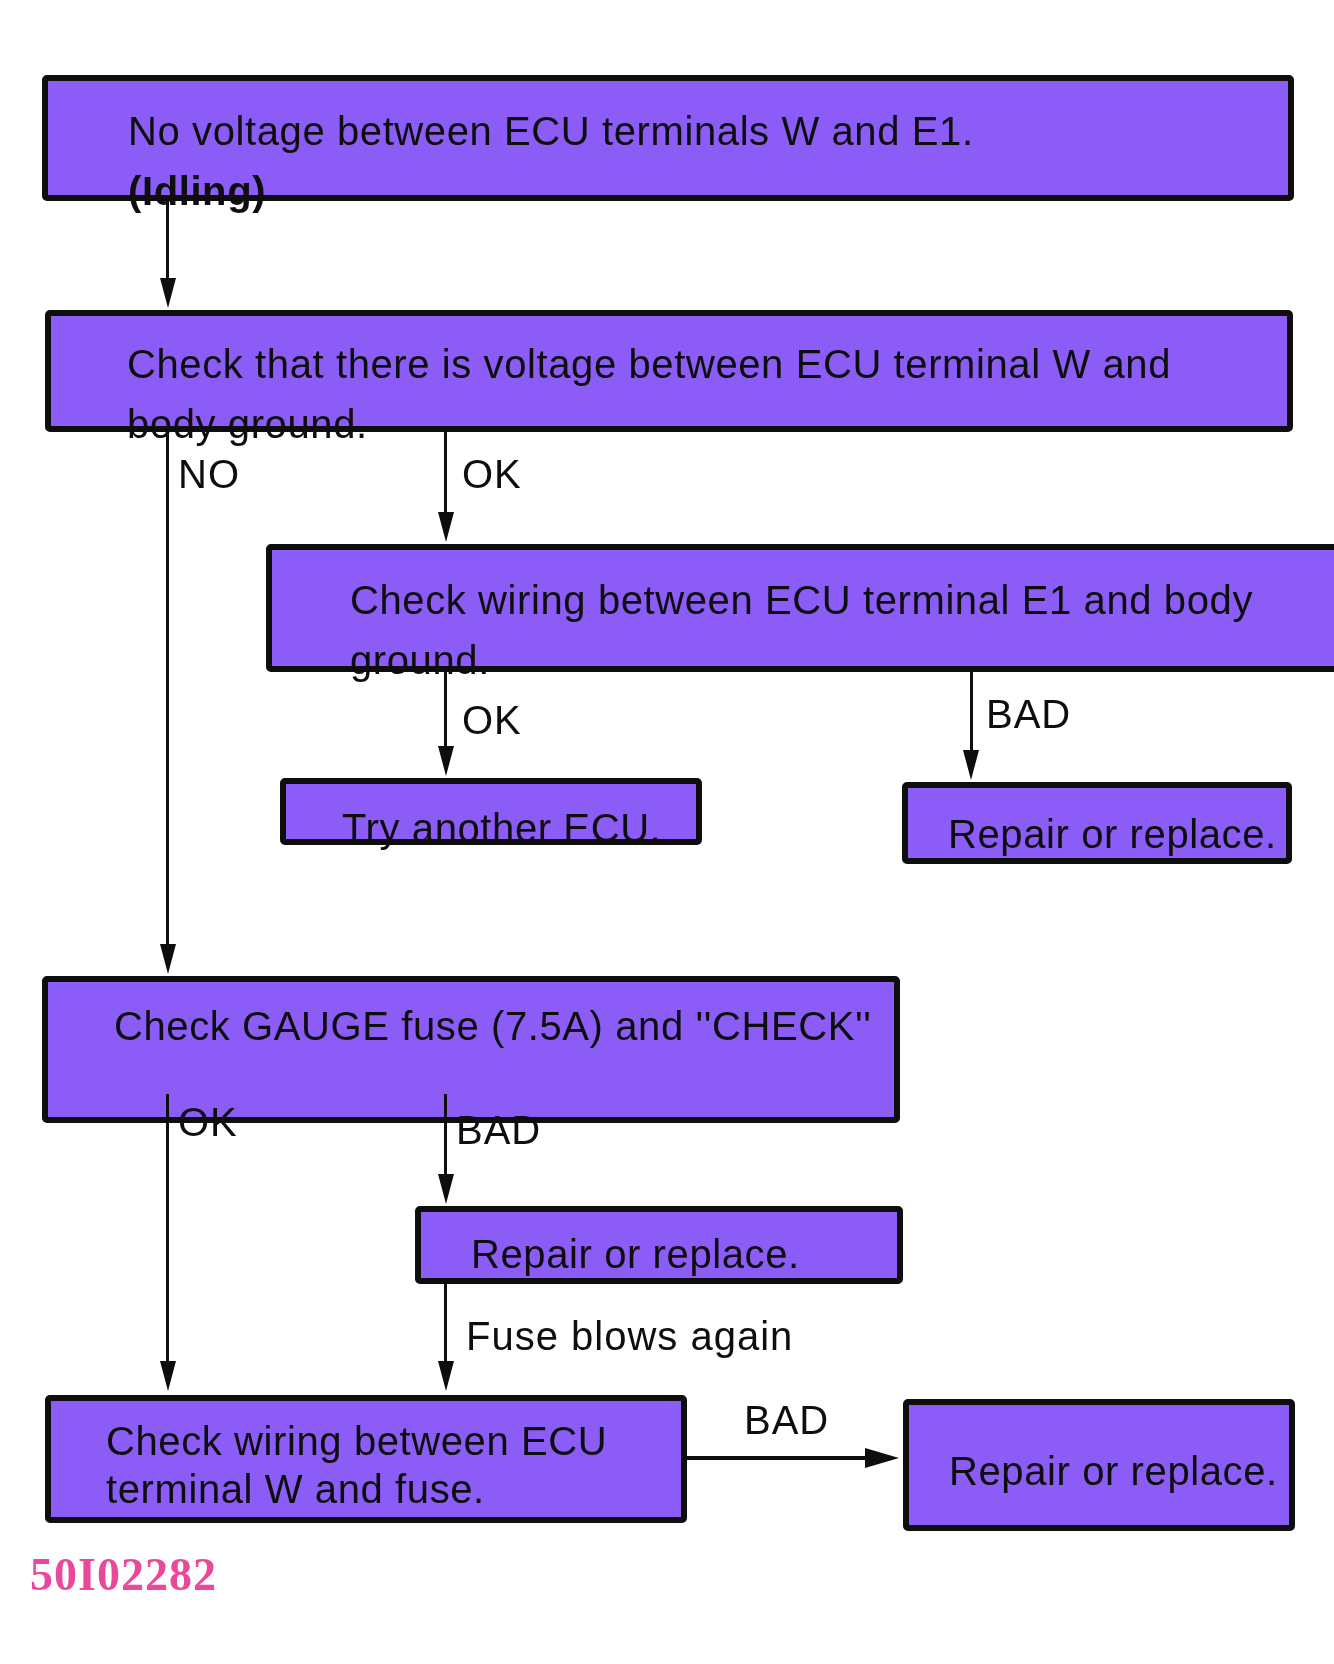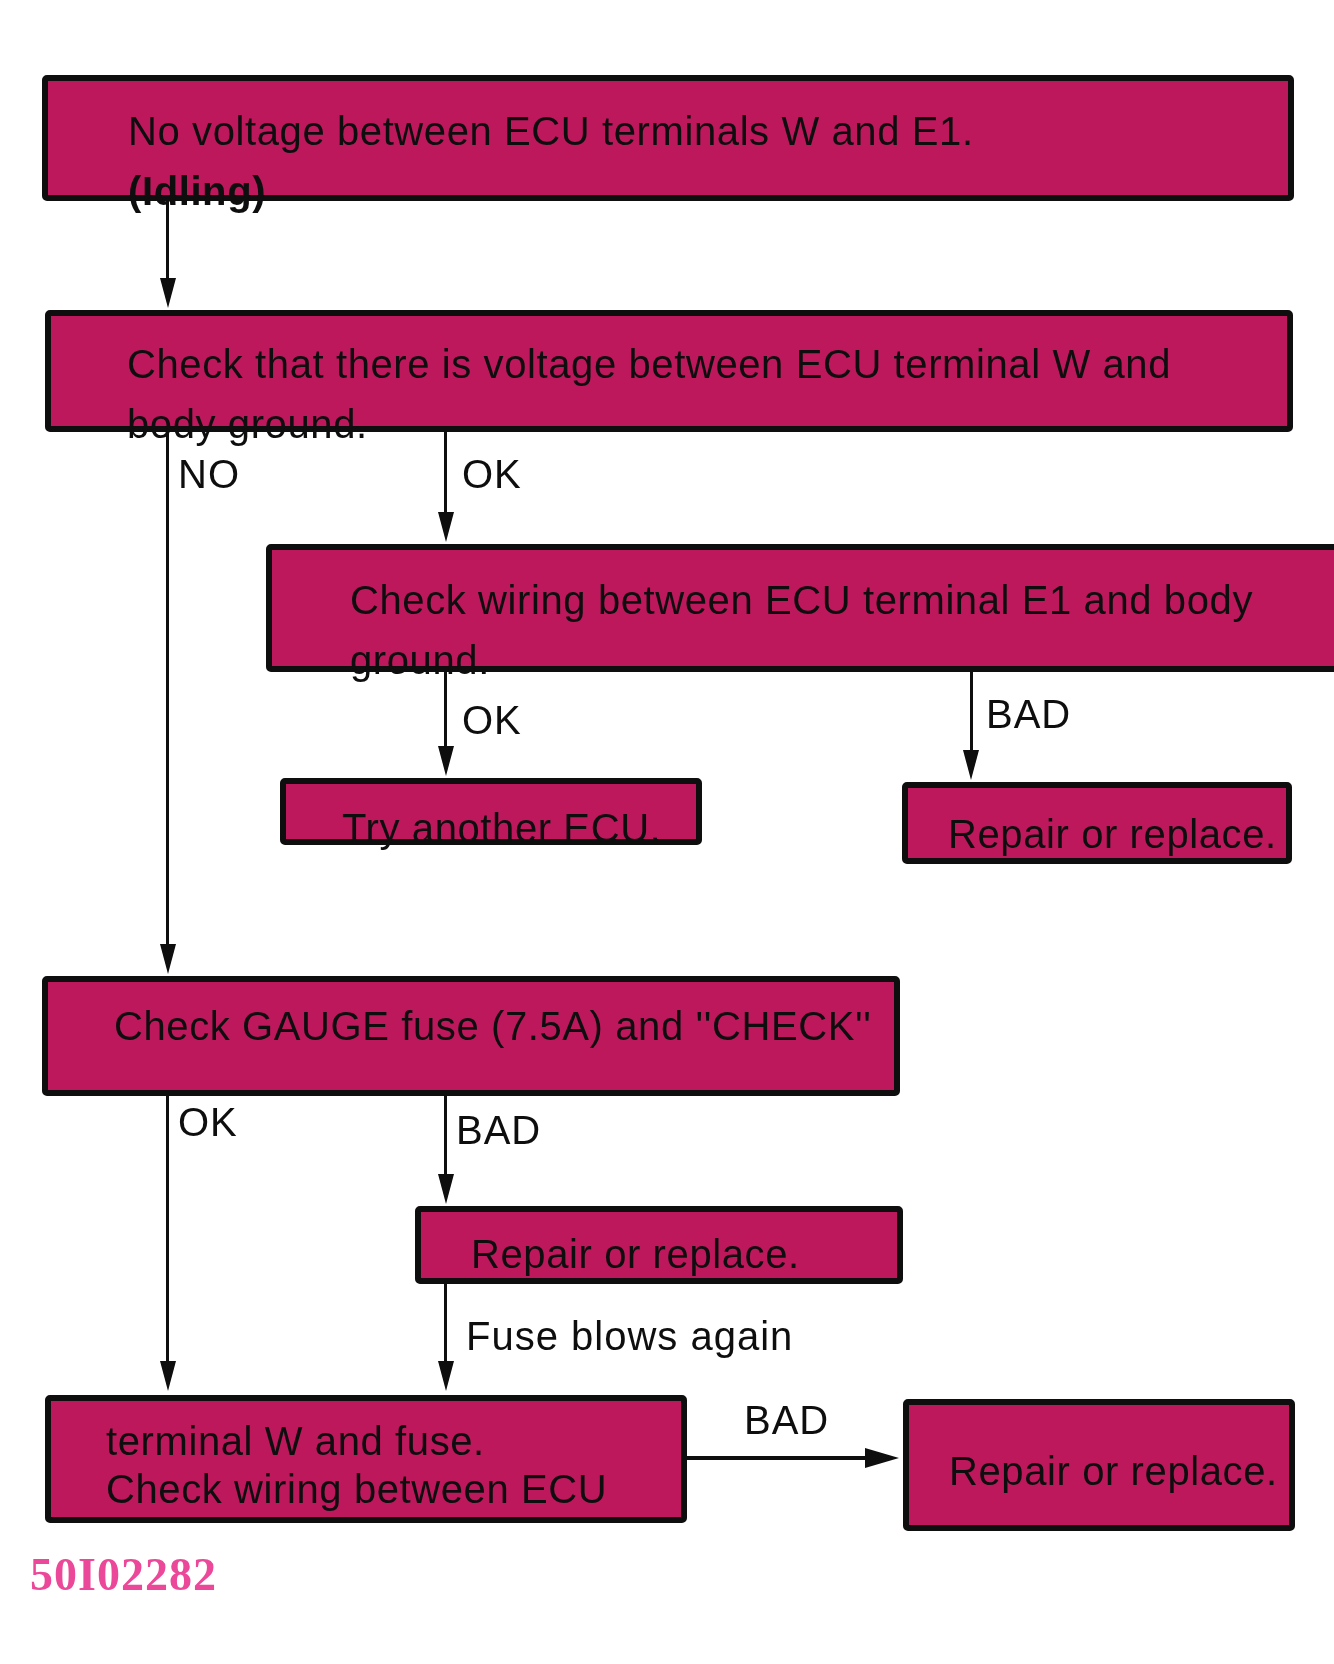--- a/index.html
+++ b/index.html
@@ -9,21 +9,21 @@
     background:#ffffff;
     overflow:hidden;
     font-family:"Liberation Sans", sans-serif;
     color:#0e0e0e;
   }
   .node{
     position:absolute;
     box-sizing:border-box;
     border:6px solid #0e0e0e;
     border-radius:5px;
-    background:#be185d;
+    background:#8b5cf6;
     font-size:40px;
     line-height:60px;
     letter-spacing:0.6px;
     color:#0e0e0e;
   }
   .nline{white-space:nowrap;}
   .bold{font-weight:bold;}
   .vline{position:absolute;width:3px;background:#0e0e0e;}
   .hline{position:absolute;height:4px;background:#0e0e0e;}
   .ah-down{
@@ -94,43 +94,43 @@
   <div class="elabel" style="left:986px;top:692px;">BAD</div>
 
   <div class="node" style="left:280px;top:778px;width:422px;height:67px;padding:14px 0 0 56px;">
     <div class="nline">Try another ECU.</div>
   </div>
 
   <div class="node" style="left:902px;top:782px;width:390px;height:82px;padding:16px 0 0 40px;">
     <div class="nline">Repair or replace.</div>
   </div>
 
-  <div class="node" style="left:42px;top:976px;width:858px;height:120px;padding:14px 20px 0 66px;">
+  <div class="node" style="left:42px;top:976px;width:858px;height:147px;padding:14px 20px 0 66px;">
     <div class="nline">Check GAUGE fuse (7.5A) and ''CHECK''</div>
   </div>
 
   <div class="vline" style="left:166px;top:1094px;height:269px;"></div>
   <div class="ah-down" style="left:160px;top:1361px;"></div>
   <div class="elabel" style="left:178px;top:1100px;">OK</div>
 
   <div class="vline" style="left:444px;top:1094px;height:82px;"></div>
   <div class="ah-down" style="left:438px;top:1174px;"></div>
   <div class="elabel" style="left:456px;top:1108px;">BAD</div>
 
   <div class="node" style="left:415px;top:1206px;width:488px;height:78px;padding:12px 0 0 50px;">
     <div class="nline">Repair or replace.</div>
   </div>
 
   <div class="vline" style="left:444px;top:1282px;height:81px;"></div>
   <div class="ah-down" style="left:438px;top:1361px;"></div>
   <div class="elabel" style="left:466px;top:1314px;">Fuse blows again</div>
 
   <div class="node" style="left:45px;top:1395px;width:642px;height:128px;padding:16px 0 0 55px;line-height:48px;">
+    <div class="nline">Check wiring between ECU</div>
     <div class="nline">terminal W and fuse.</div>
-    <div class="nline">Check wiring between ECU</div>
   </div>
 
   <div class="hline" style="left:687px;top:1456px;width:180px;"></div>
   <div class="ah-right" style="left:865px;top:1448px;"></div>
   <div class="elabel" style="left:744px;top:1398px;">BAD</div>
 
   <div class="node" style="left:903px;top:1399px;width:392px;height:132px;padding:36px 0 0 40px;">
     <div class="nline">Repair or replace.</div>
   </div>
 

